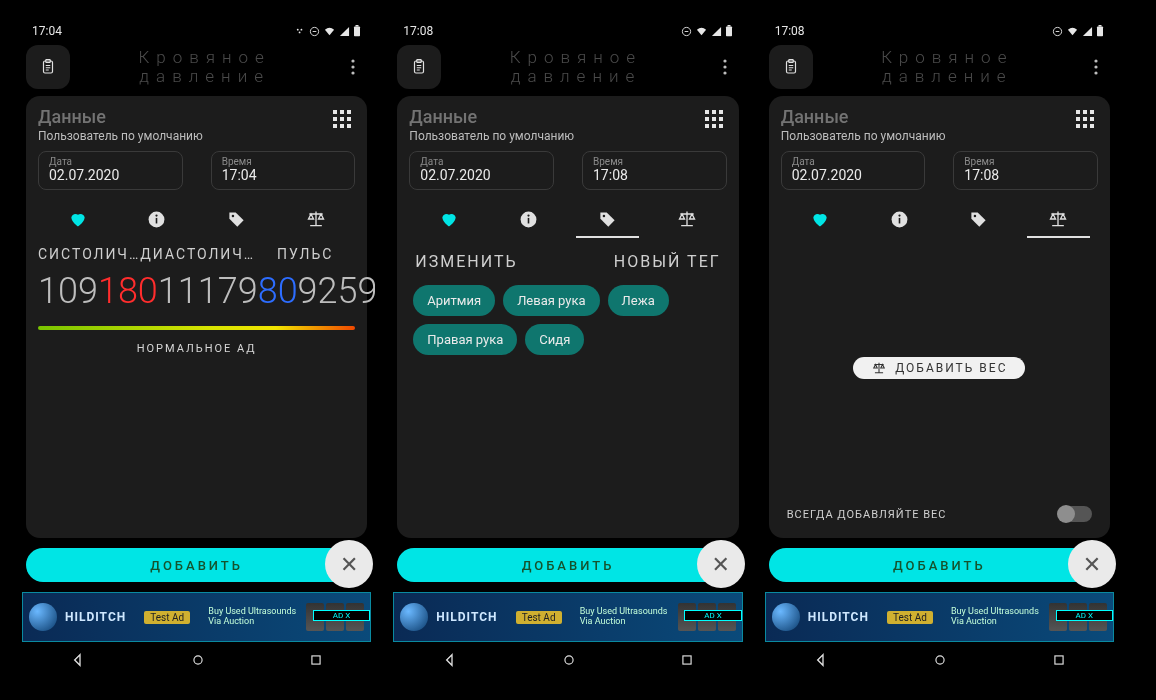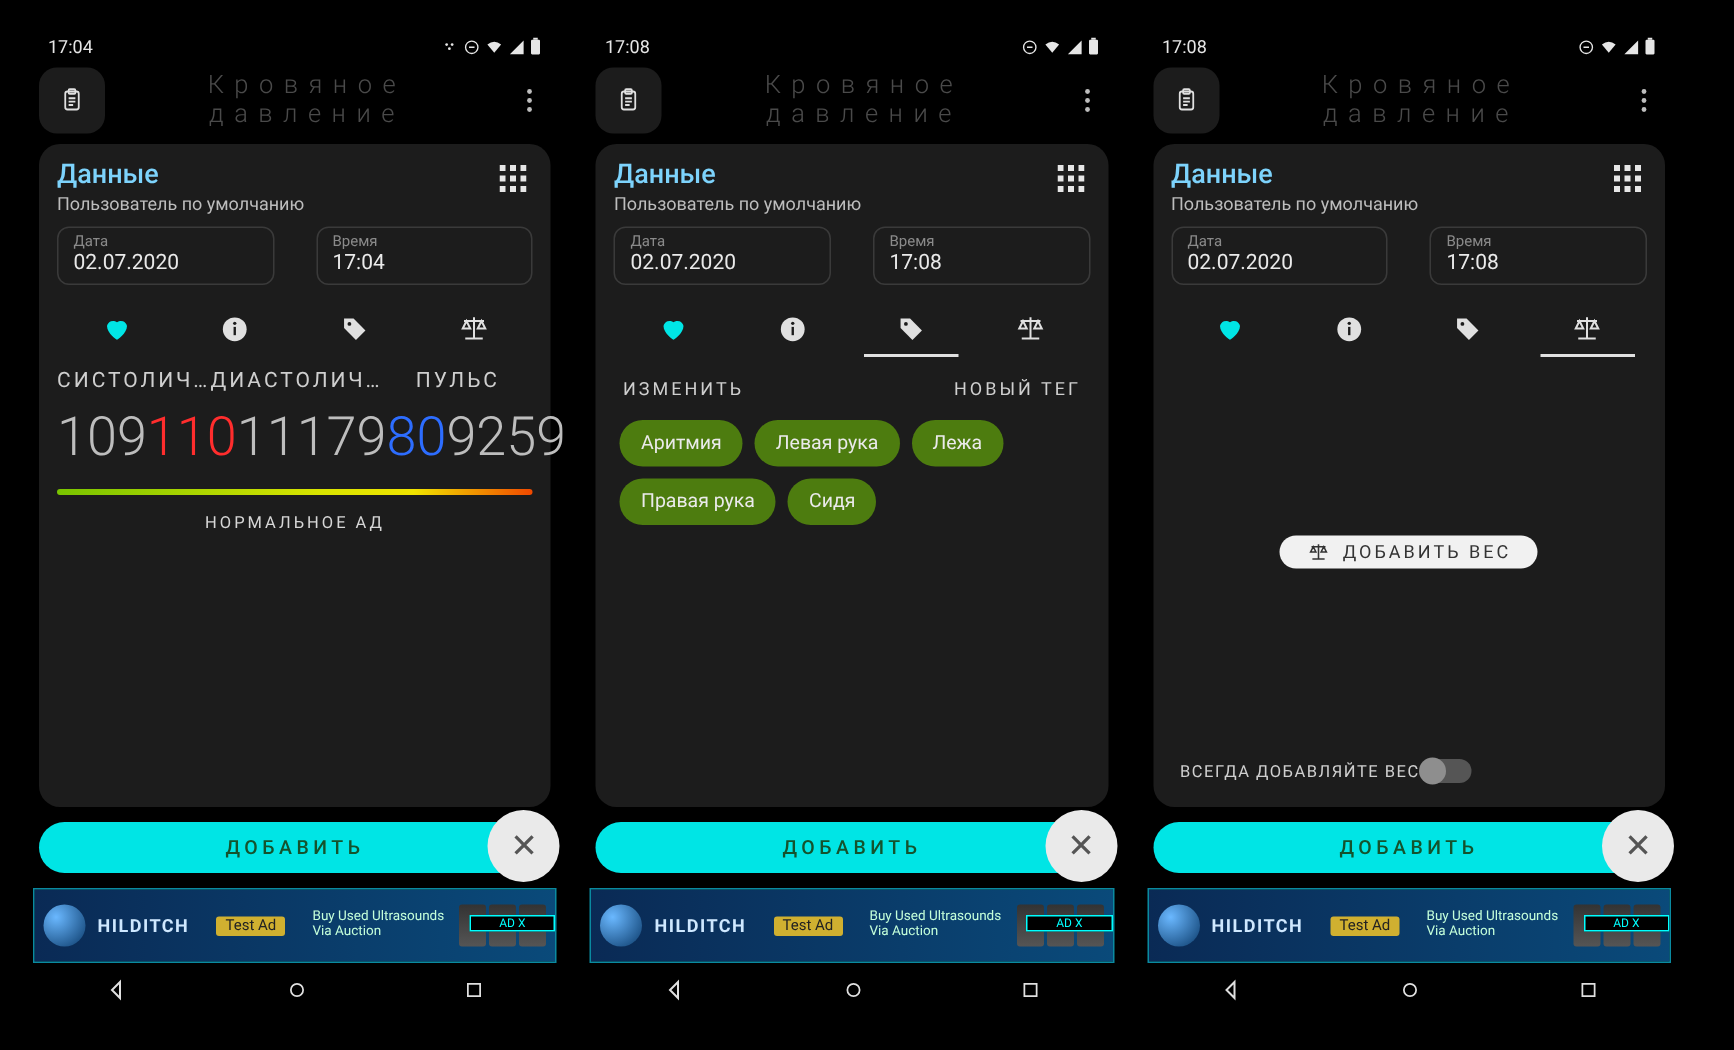--- a/index.html
+++ b/index.html
@@ -7,47 +7,47 @@
 .phone{width:362px;height:660px;background:#000;border-radius:22px;display:flex;flex-direction:column;overflow:hidden;position:relative}
 .statusbar{height:26px;display:flex;justify-content:space-between;align-items:center;padding:0 14px;font-size:12px;color:#e6e6e6}
 .statusbar .right{display:flex;gap:3px;align-items:center}
 .si{display:inline-flex}
 .titlebar{height:46px;display:flex;align-items:center;padding:0 8px;gap:6px}
 .tab-chip{width:44px;height:44px;background:#1c1c1c;border-radius:12px;display:flex;align-items:center;justify-content:center}
 .app-title{flex:1;text-align:center;color:#4a4a4a;font-size:17px;letter-spacing:7px;line-height:1.12;font-weight:300}
 .overflow{width:28px;display:flex;align-items:center;justify-content:center;color:#bdbdbd}
 .panel{background:#1c1c1c;border-radius:14px;margin:6px 8px 0 8px;padding:10px 12px 12px 12px;display:flex;flex-direction:column;gap:8px;flex:1;position:relative}
 .panel-hdr{display:flex;justify-content:space-between;align-items:flex-start}
-.panel-hdr h1{margin:0;font-size:18px;font-weight:500;color:#7dd3fc}
+.panel-hdr h1{margin:0;font-size:18px;font-weight:500;color:#737373}
 .panel-hdr .sub{font-size:12px;color:#bdbdbd;margin-top:2px}
 .grid-btn{color:#e6e6e6;padding:4px}
 .row{display:flex;gap:28px}
 .field{flex:1;border:1px solid #3a3a3a;border-radius:8px;padding:4px 10px 6px 10px;background:#1c1c1c}
 .field .lab{font-size:10px;color:#8a8a8a}
 .field .val{font-size:14px;color:#eaeaea}
 .tabs{display:flex;justify-content:space-around;margin-top:4px}
 .tabi{flex:1;display:flex;align-items:center;justify-content:center;height:34px;position:relative;color:#e0e0e0}
 .tabi.active{color:#00e5e5}
 .tabi.underline::after{content:"";position:absolute;bottom:-2px;left:8px;right:8px;height:2px;background:#e0e0e0}
 .cols{display:flex;justify-content:space-between;text-align:center;margin-top:2px}
 .colh{flex:1;font-size:14px;letter-spacing:2px;color:#cfcfcf}
 .nums{display:flex;justify-content:space-between;text-align:center}
 .numc{flex:1;display:flex;flex-direction:row;gap:0px}
 .n{font-size:36px;font-weight:300;line-height:1.18;color:#bdbdbd}
 .n.red{color:#ff2d2d}
 .n.blue{color:#2d6dff}
 .n.green{color:#2ecc71}
 .gauge-bar{height:4px;background:linear-gradient(90deg,#79c400 0%,#d8e400 55%,#f0e400 75%,#f04800 100%);border-radius:2px;margin-top:6px}
 .gauge-lab{text-align:center;font-size:11px;letter-spacing:2px;color:#d6d6d6;margin-top:4px}
-.tagbar{display:flex;justify-content:space-between;font-size:12px;letter-spacing:2px;color:#cfcfcf;margin:8px 6px 6px 6px}
+.tagbar{display:flex;justify-content:space-between;font-size:16px;letter-spacing:2px;color:#cfcfcf;margin:8px 6px 6px 6px}
 .chips{display:flex;flex-wrap:wrap;gap:8px;margin:0 4px}
-.chip{background:#4d7c0f;color:#eaeaea;border-radius:18px;padding:8px 14px;font-size:13px}
+.chip{background:#0f766e;color:#eaeaea;border-radius:18px;padding:8px 14px;font-size:13px}
 .wt-center{flex:1;display:flex;align-items:center;justify-content:center}
 .wt-btn{background:#f1f1f1;color:#333;border-radius:22px;padding:4px 18px;display:flex;align-items:center;gap:8px;font-size:12px;letter-spacing:2px}
-.wt-row{display:flex;align-items:center;justify-content:flex-start;margin:6px 6px 4px 6px}
+.wt-row{display:flex;align-items:center;justify-content:space-between;margin:6px 6px 4px 6px}
 .switch{width:34px;height:16px;background:#555;border-radius:10px;position:relative}
 .switch::after{content:"";position:absolute;width:18px;height:18px;border-radius:50%;background:#8e8e8e;top:-1px;left:-1px}
 .addbar{position:relative;margin:10px 8px 0 8px;display:flex;justify-content:center}
 .addbtn{flex:1;height:34px;background:#00e5e5;border-radius:18px;color:#14532d;font-size:13px;letter-spacing:3px;display:flex;align-items:center;justify-content:center;font-weight:500}
 .closebtn{position:absolute;right:-6px;bottom:-6px;width:48px;height:48px;background:#eaeaea;border-radius:50%;display:flex;align-items:center;justify-content:center;color:#555;font-size:22px}
 .ad{height:48px;margin:10px 4px 0 4px;background:linear-gradient(90deg,#0a2a55,#0a4a7a);border:1px solid #0a8aa0;position:relative;display:flex;align-items:center;gap:8px;padding:0 6px;overflow:hidden}
 .ad .globe{width:28px;height:28px;border-radius:50%;background:radial-gradient(circle at 30% 30%,#6ab8ff,#0a3a6a);flex:none}
 .ad .brand{color:#cfe8ff;font-weight:700;font-size:12px;letter-spacing:1px}
 .ad .mid{flex:1;display:flex;justify-content:center}
 .ad .badge{background:#d0b030;color:#222;font-size:10px;padding:1px 6px;border-radius:2px}
@@ -173,21 +173,21 @@
           </div>
     </div>
     <div class="cols">
       <div class="colh">СИСТОЛИЧ…</div>
       <div class="colh">ДИАСТОЛИЧ…</div>
       <div class="colh">ПУЛЬС</div>
     </div>
     <div class="nums">
       <div class="numc">
         <div class="n">109</div>
-        <div class="n red">110</div>
+        <div class="n red">180</div>
         <div class="n">111</div>
       </div>
       <div class="numc">
         <div class="n">79</div>
         <div class="n blue">80</div>
         <div class="n">92</div>
       </div>
       <div class="numc">
         <div class="n">59</div>
         <div class="n green">60</div>

